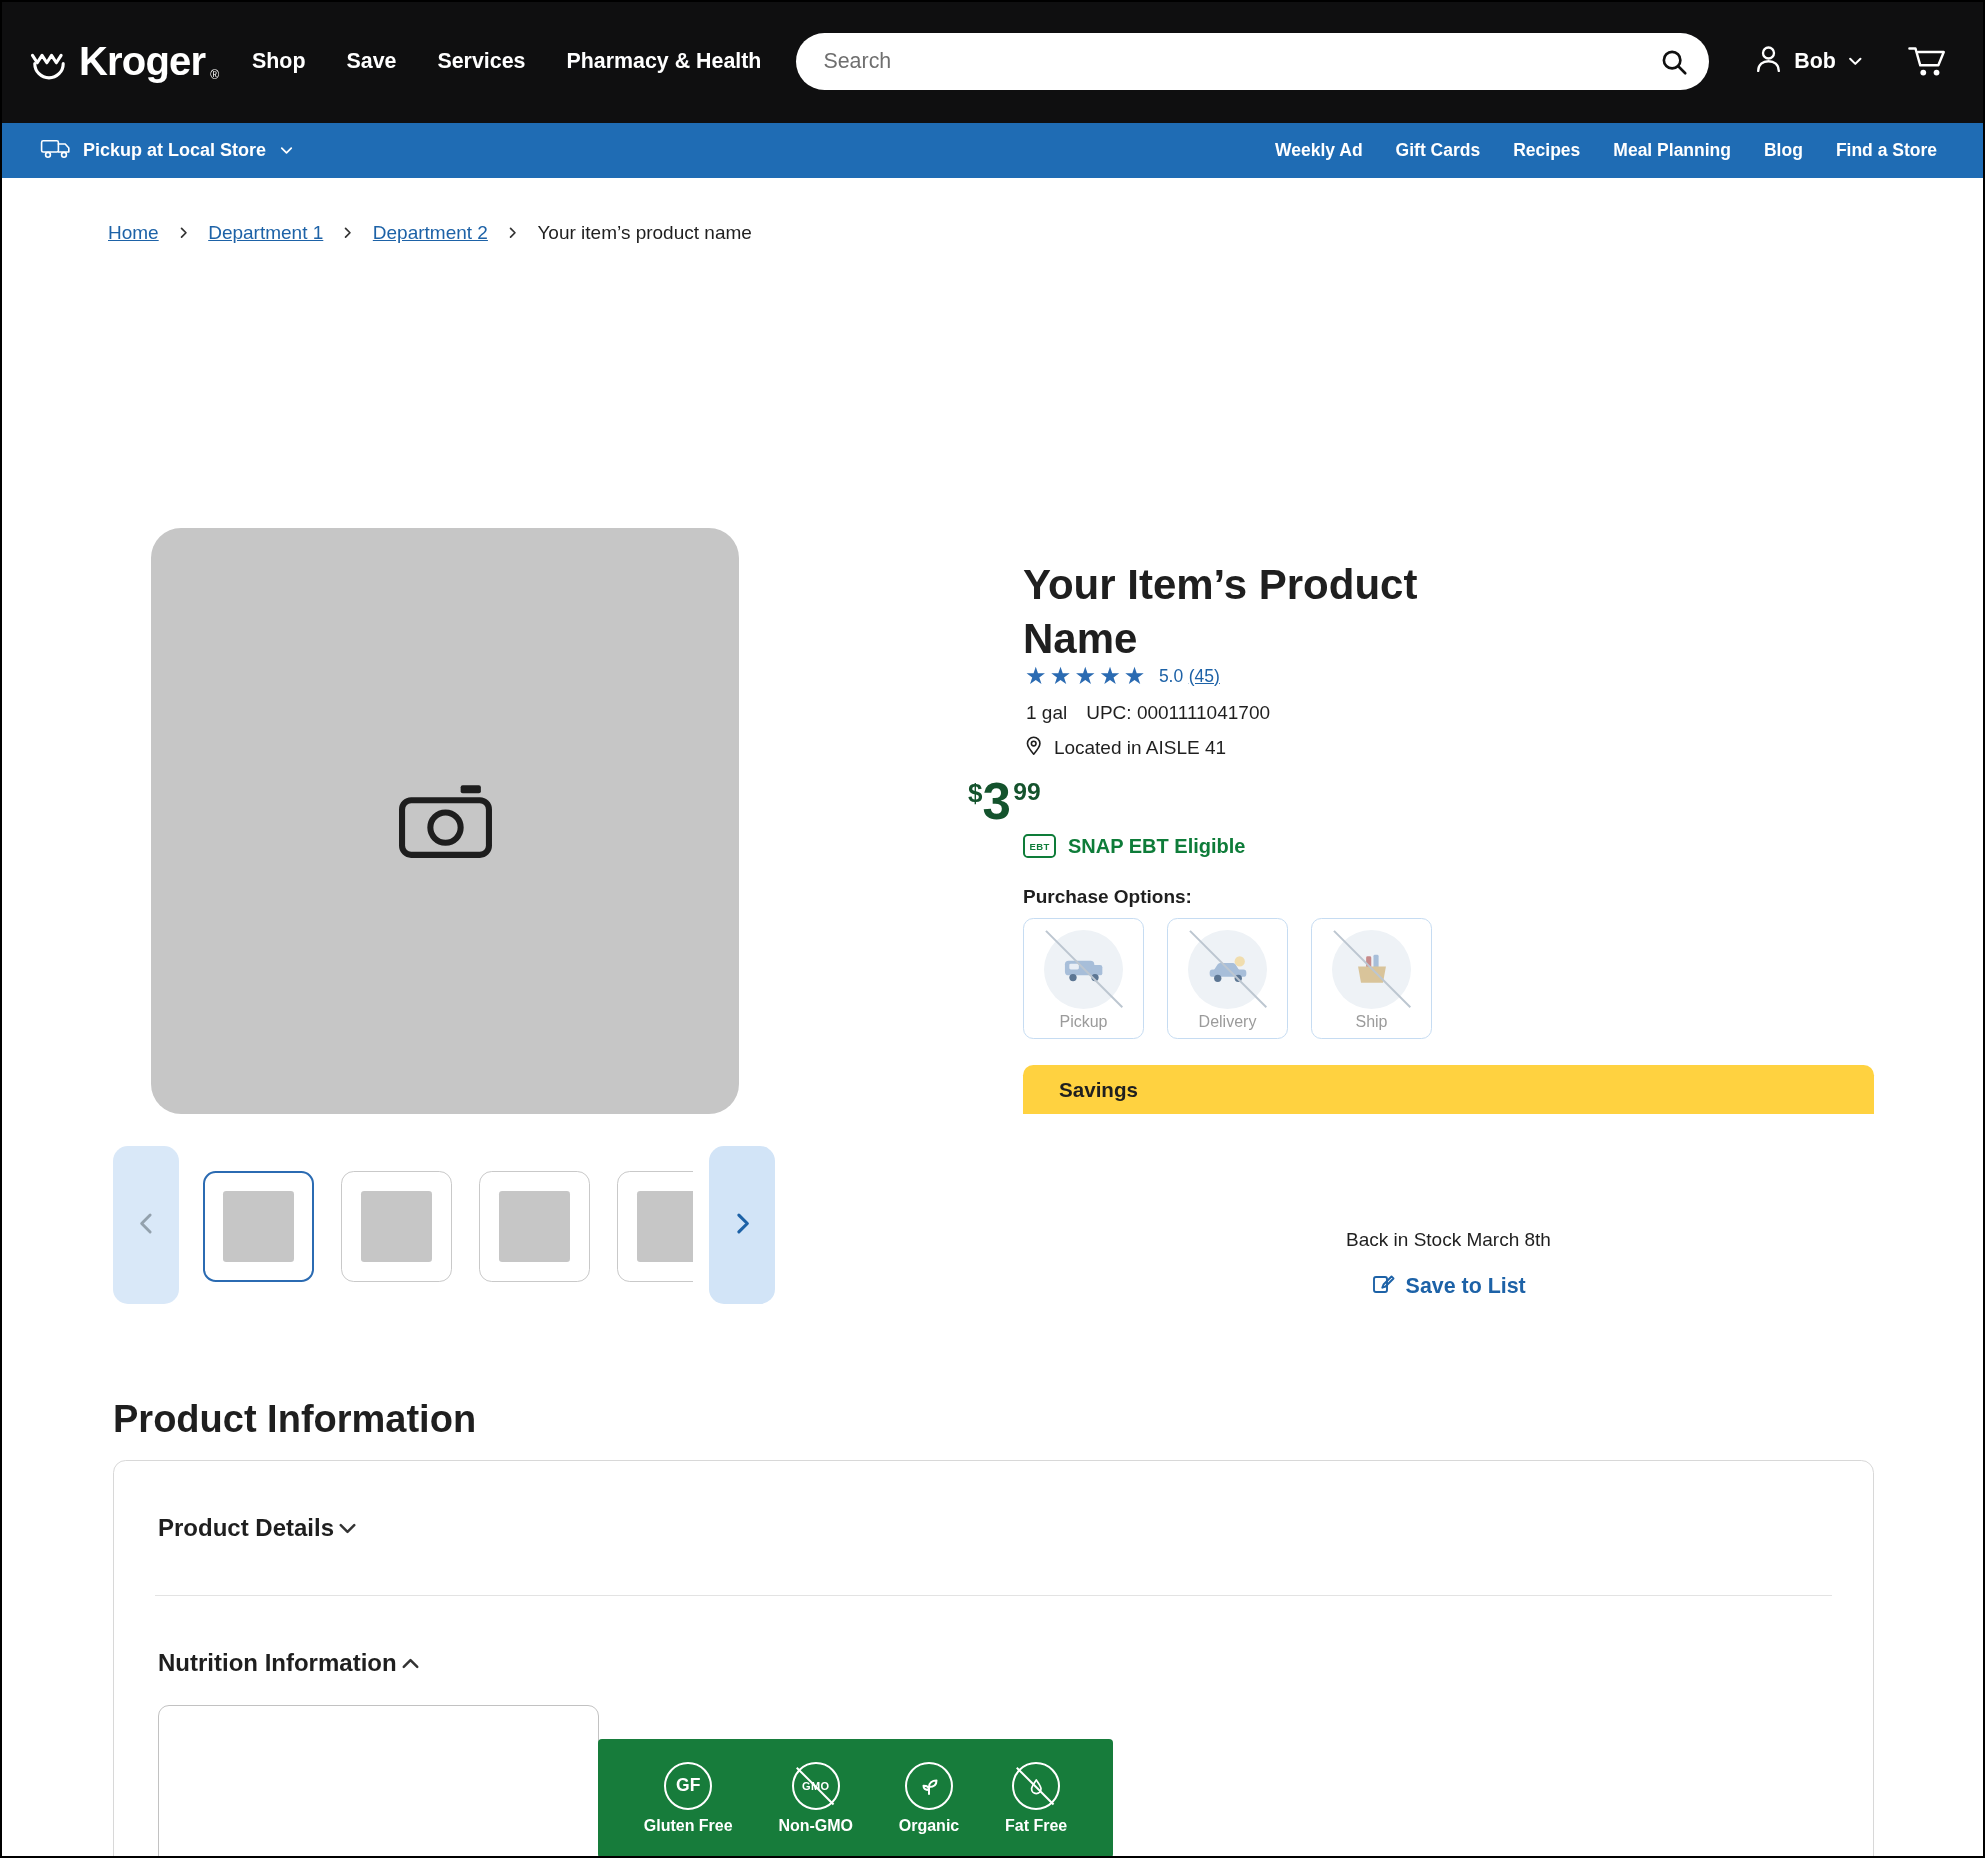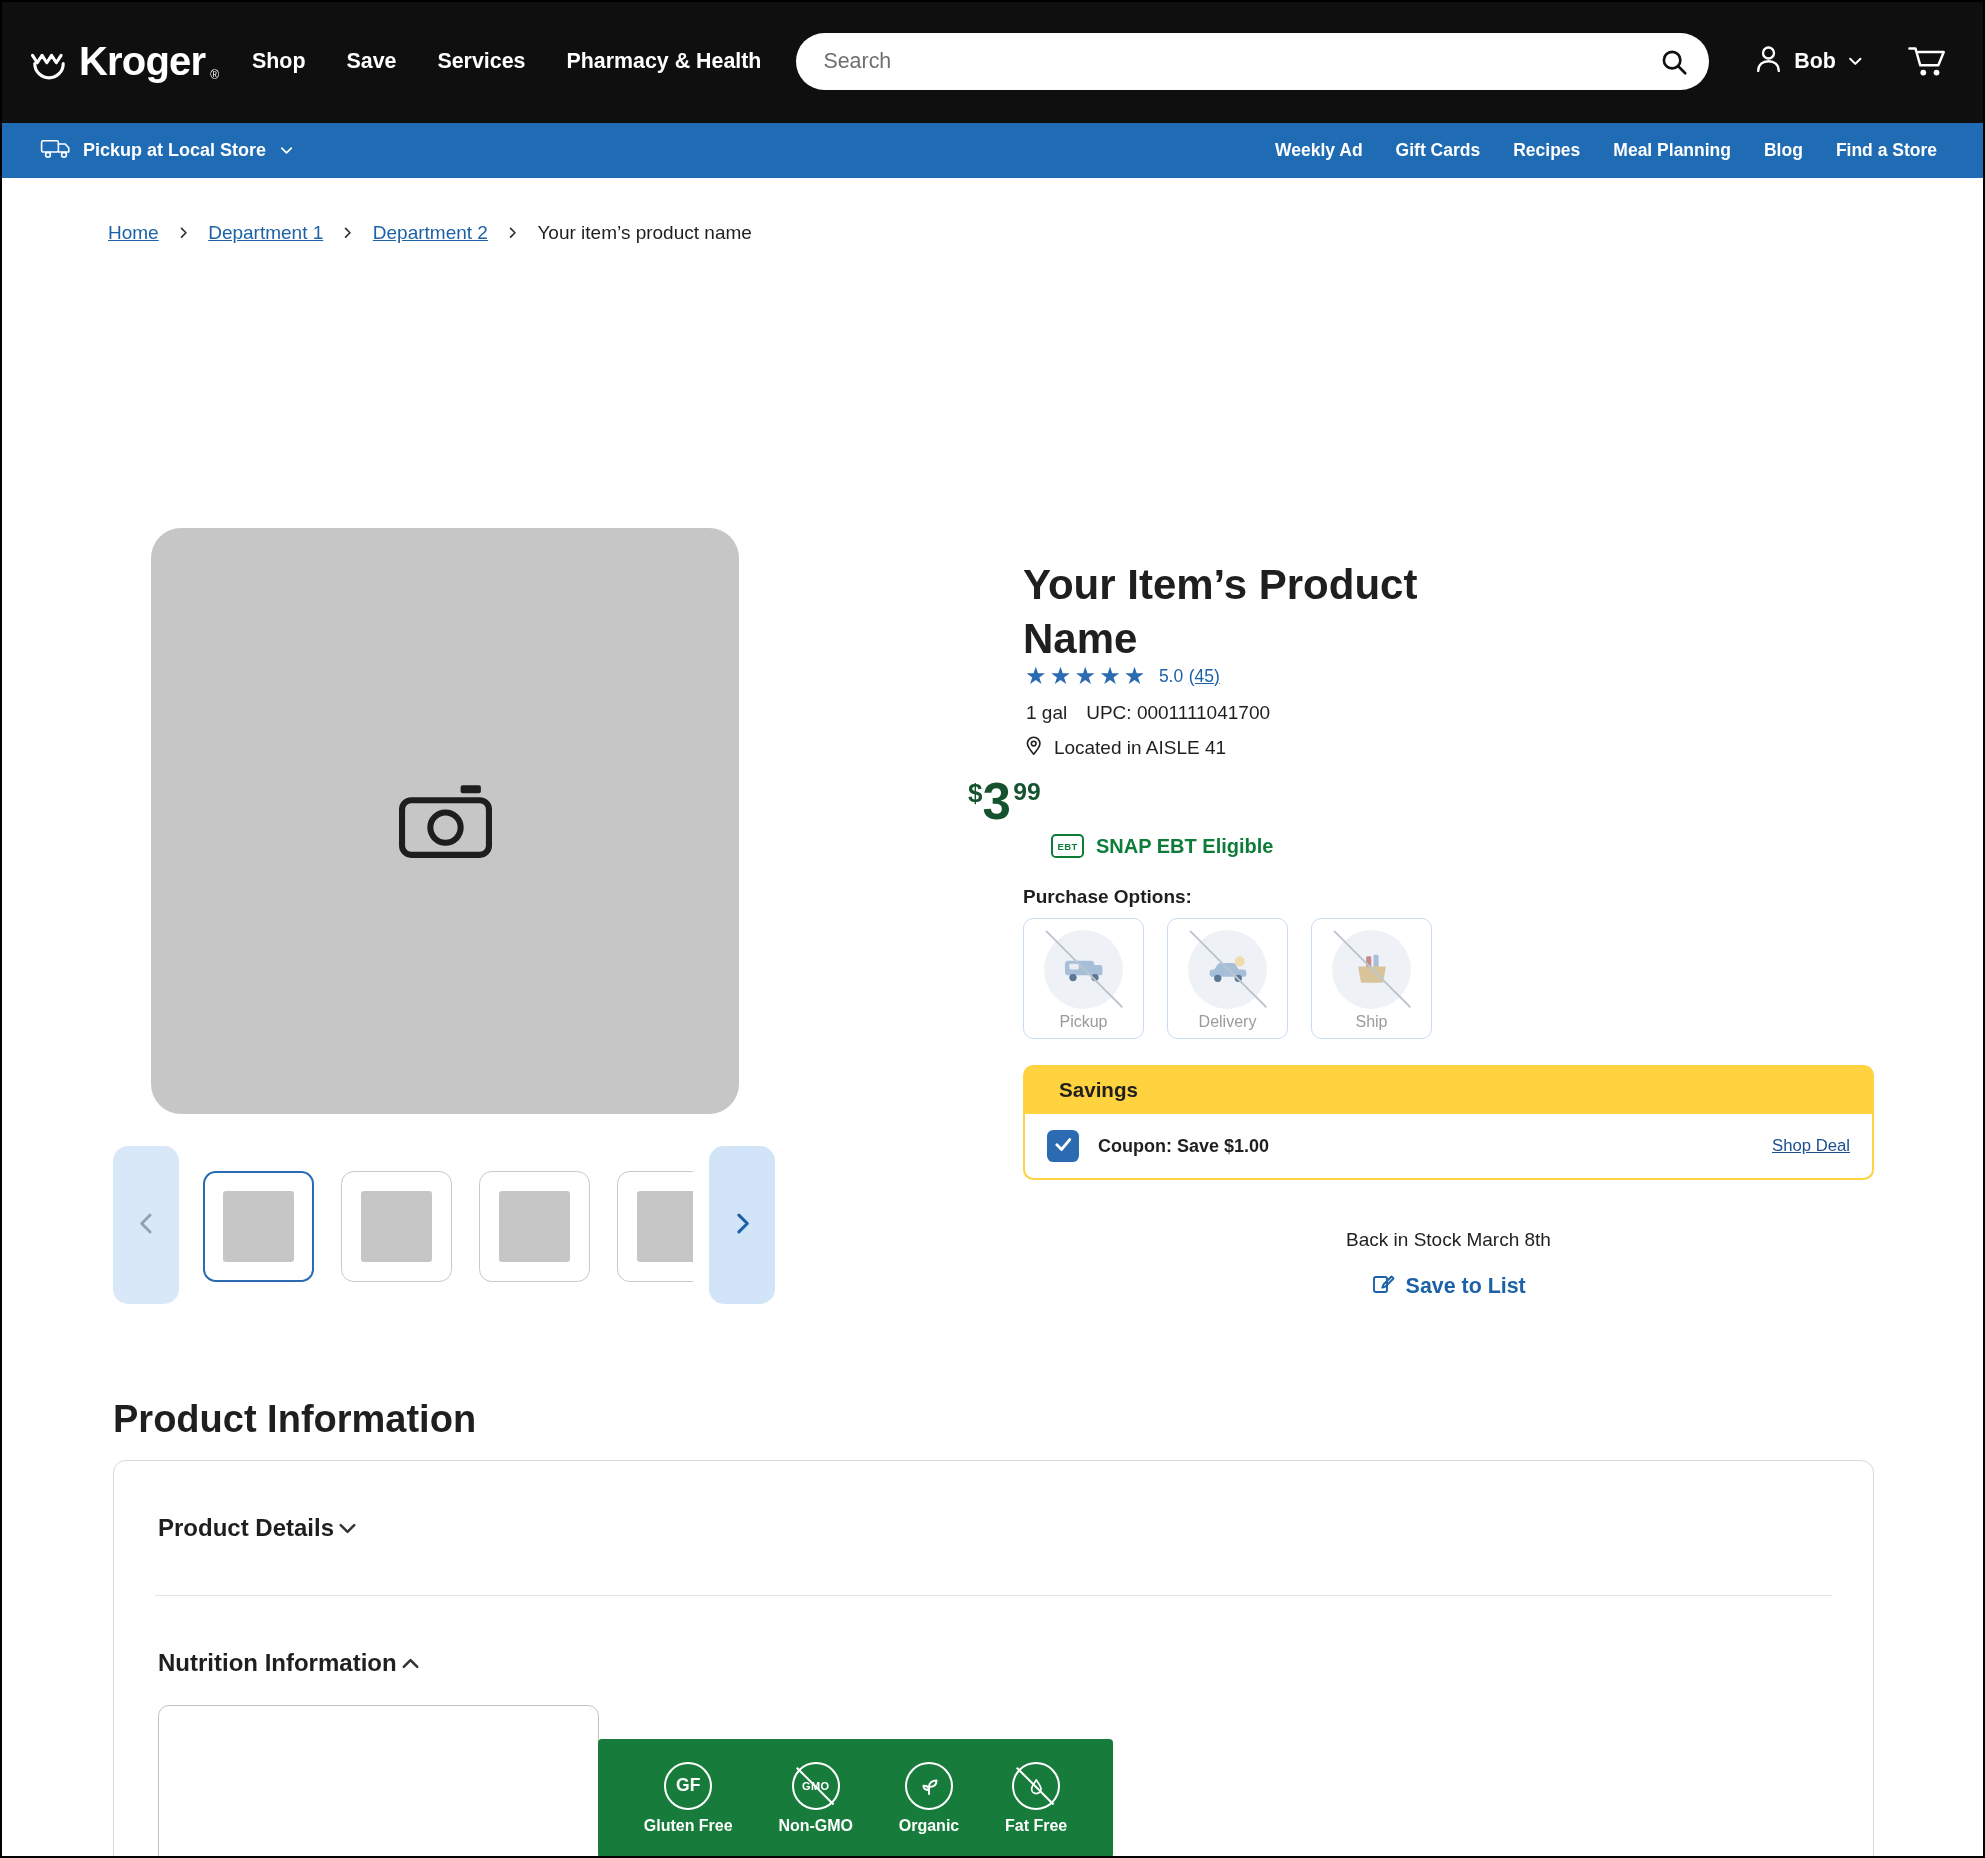--- a/index.html
+++ b/index.html
@@ -78,21 +78,21 @@
   .stars { color:#2b6bb2; font-size:24px; letter-spacing:3.2px; line-height:1; }
   .rating-value { color:#1d62a7; font-size:17.5px; }
   .rating-count { color:#1d62a7; font-size:17.5px; text-decoration:underline; cursor:pointer; margin-left:-4.8px; }
   .size-row { position:absolute; left:1026px; top:702px; font-size:19px; display:flex; gap:19px; }
   .location-row { position:absolute; left:1023px; top:735px; display:flex; align-items:center; gap:9.5px; font-size:19px; }
   .price { position:absolute; left:968px; top:772px; font-weight:700; color:#14532d; }
   .price .cur   { font-size:26px; vertical-align:top; position:relative; top:5.6px; }
   .price .whole { font-size:51px; letter-spacing:-0.8px; }
   .price .cents { font-size:24.6px; vertical-align:top; position:relative; top:5.6px; margin-left:3.2px; }
   .snap-row { position:absolute; left:1023px; top:834px; display:flex; align-items:center; gap:12px; color:#0e7c39; font-size:20px; font-weight:700; }
-  .ebt-icon { width:33px; height:24px; border:2.4px solid #0e7c39; border-radius:4.8px; display:flex; align-items:center; justify-content:center; font-size:9.5px; font-weight:700; letter-spacing:0.4px;margin-left:28px; }
+  .ebt-icon { width:33px; height:24px; border:2.4px solid #0e7c39; border-radius:4.8px; display:flex; align-items:center; justify-content:center; font-size:9.5px; font-weight:700; letter-spacing:0.4px; }
   .purchase-label { position:absolute; left:1023px; top:886px; font-size:19px; font-weight:700; }
   .options-row { position:absolute; left:1023px; top:918px; display:flex; gap:23px; }
   .option-card {
     width:121px; height:121px; border:1.6px solid #c6dcf2; border-radius:10.3px; background:#fff;
     position:relative; display:flex; flex-direction:column; align-items:center; padding-top:11px; cursor:pointer; overflow:hidden;
   }
   .option-circle { width:79px; height:79px; border-radius:50%; background:#eef2f6; display:flex; align-items:center; justify-content:center; }
   .option-slash { position:absolute; top:49px; left:6.4px; width:108px; height:2.4px; background:#bcc6d0; transform:rotate(45deg); }
   .option-label { position:absolute; bottom:7.1px; width:100%; text-align:center; font-size:16px; color:#9b9b9b; }
 
@@ -345,31 +345,20 @@
     </div>
     <span class="option-slash"></span>
     <span class="option-label">Ship</span>
   </div>
 </div>
 
 <div class="savings">
   <div class="savings-header">
     <span>Savings</span>
   </div>
-  <div class="savings-body">
-    <span class="coupon-checkbox">
-      <span>
-        <svg viewBox="0 0 24 24" width="20.6" height="20.6" fill="none" stroke="#fff" stroke-width="3.4" stroke-linecap="round" stroke-linejoin="round">
-            <polyline points="4.5 12.5 10 18 19.5 6.5"></polyline>
-          </svg>
-      </span>
-    </span>
-    <span class="coupon-label">Coupon: Save $1.00</span>
-    <span class="shop-deal">Shop Deal</span>
-  </div>
 </div>
 
 <div class="availability">Back in Stock March 8th</div>
 
 <div class="save-to-list">
   <span>
     <svg viewBox="0 0 24 24" width="24" height="24" fill="none" stroke="#1d62a7" stroke-width="1.9" stroke-linejoin="round">
       <rect x="3" y="6" width="13" height="15" rx="2"></rect>
       <path d="M12.5 13.5 L20.5 5.5 l2 2 -8 8 -3.2 1.2 z"></path>
     </svg>

